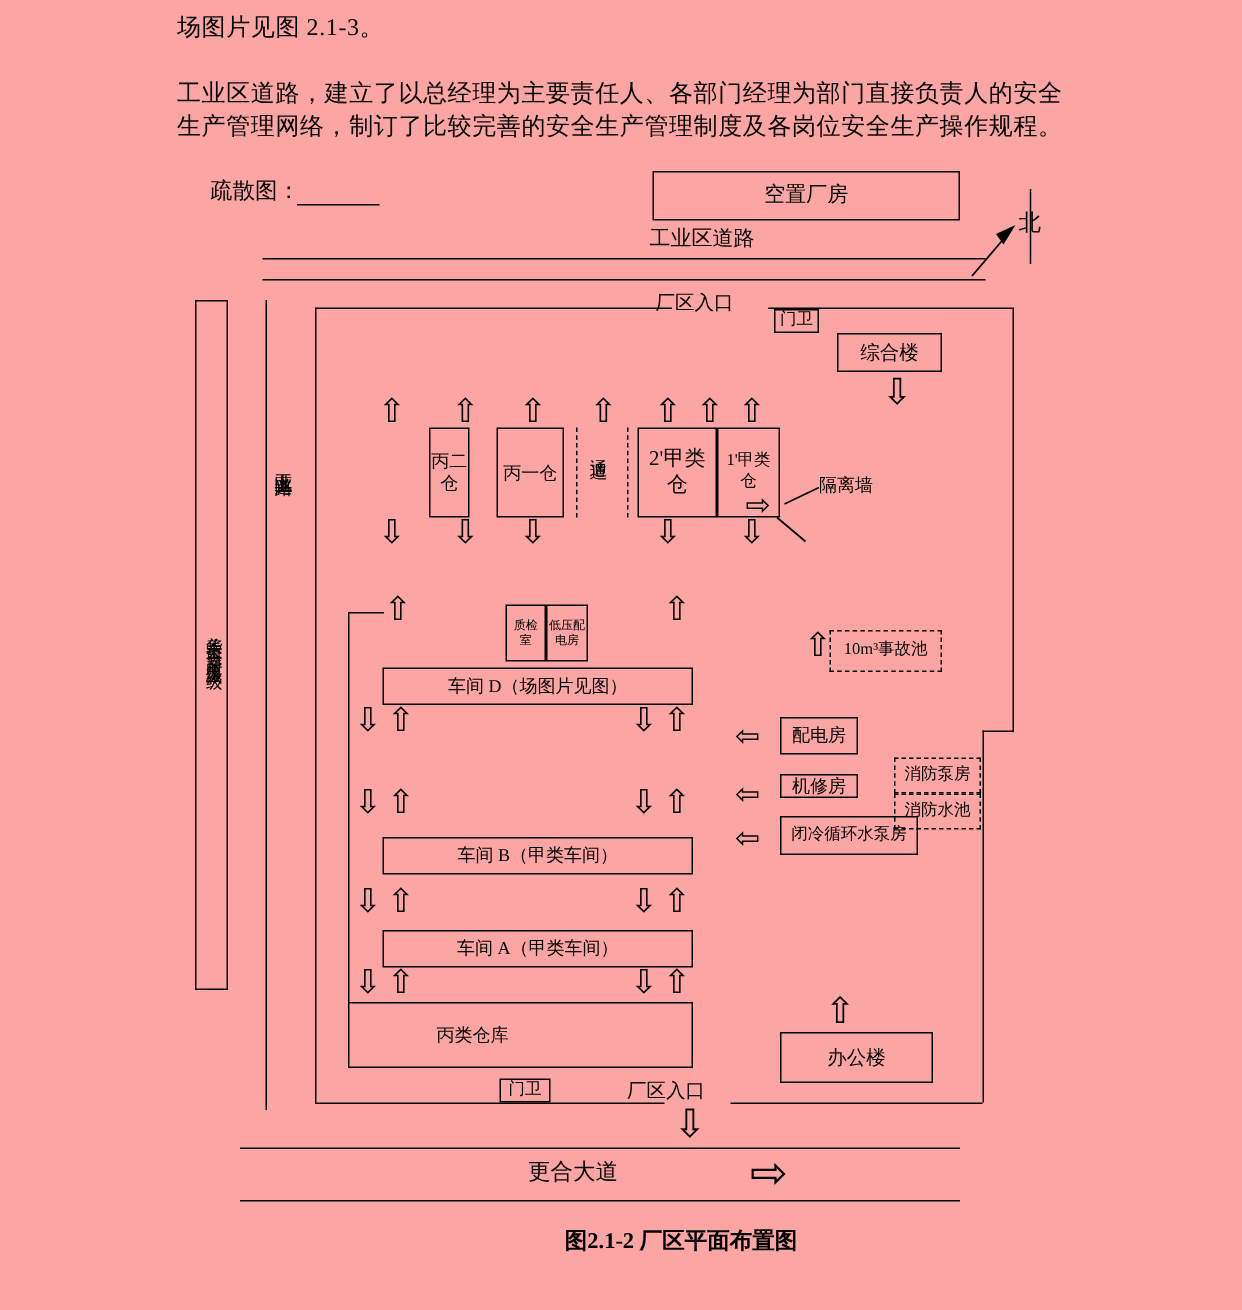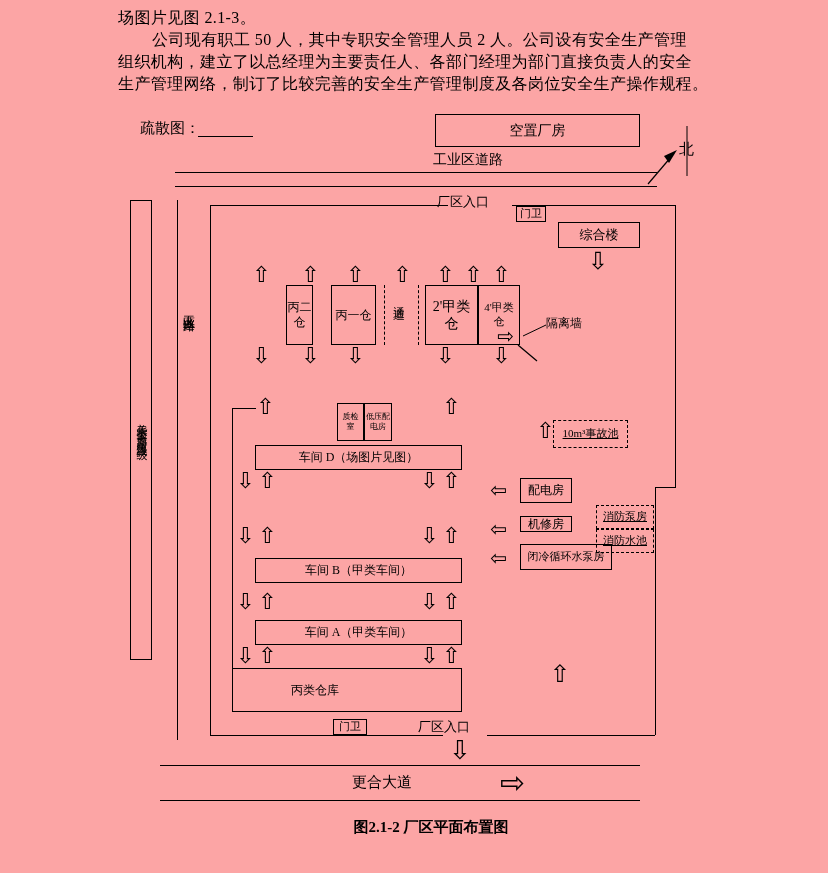--- a/index.html
+++ b/index.html
@@ -3,37 +3,36 @@
 <meta charset="utf-8">
 <style>
   html,body{margin:0;padding:0;background:#fff;}
   .page{position:relative;width:828px;height:873px;background:#fca5a5;color:#000;
         font-family:"Liberation Serif","DejaVu Serif",serif;overflow:hidden;}
   .tline{position:absolute;font-size:16px;letter-spacing:.4px;white-space:nowrap;}
   .lbl{position:absolute;white-space:nowrap;line-height:1.2;}
   .vlbl{position:absolute;writing-mode:vertical-rl;text-orientation:upright;line-height:1;}
   .box,.dbox{position:absolute;border:1px solid #000;box-sizing:border-box;display:flex;
         align-items:center;justify-content:center;text-align:center;line-height:1.25;font-size:12px;}
-  .dbox{border-style:dashed;text-decoration:underline;}
+  .dbox{border-style:dashed;}
   .hline{position:absolute;height:1px;background:#000;}
   .vline{position:absolute;width:1px;background:#000;}
   .vdash{position:absolute;width:0;border-left:1px dashed #000;}
   .arr{position:absolute;font-family:"DejaVu Sans",sans-serif;line-height:1;font-size:22px;color:#000;}
   .vtext{writing-mode:vertical-rl;text-orientation:upright;font-size:11px;letter-spacing:2px;}
   .caption{position:absolute;font-weight:bold;font-size:15px;text-align:center;}
   svg.overlay{position:absolute;left:0;top:0;pointer-events:none;}
 </style>
 </head>
 <body>
 
 <div class="page">
 
   <div class="tline" style="left:118px;top:8px">场图片见图 2.1-3。</div>
-  <div class="tline" style="left:152px;top:30px">公司现有职工 50 人，其中专职安全管理人员 2 人。公司设有安全生产管理</div>
-  <div class="tline" style="left:118px;top:52px">组织机构，建立了以总经理为主要责任人、各部门经理为部门直接负责人的安全</div>
+  <div class="tline" style="left:118px;top:52px">工业区道路，建立了以总经理为主要责任人、各部门经理为部门直接负责人的安全</div>
   <div class="tline" style="left:118px;top:74px">生产管理网络，制订了比较完善的安全生产管理制度及各岗位安全生产操作规程。</div>
 
   <div class="lbl" style="left:140px;top:119px;font-size:15px">疏散图：</div>
   <div class="hline" style="left:198px;top:136px;width:55px"></div>
 
   <div class="box" style="left:435px;top:114px;width:205px;height:33px;font-size:14px">空置厂房</div>
   <div class="lbl" style="left:433px;top:152px;font-size:14px">工业区道路</div>
   <div class="hline" style="left:175px;top:172px;width:482px"></div>
   <div class="hline" style="left:175px;top:186px;width:482px"></div>
 
@@ -49,47 +48,48 @@
   <div class="hline" style="left:512px;top:205px;width:163px"></div>
   <div class="vline" style="left:210px;top:205px;height:530px"></div>
   <div class="vline" style="left:675px;top:205px;height:283px"></div>
   <div class="hline" style="left:655px;top:487px;width:21px"></div>
   <div class="vline" style="left:655px;top:487px;height:248px"></div>
   <div class="hline" style="left:210px;top:735px;width:233px"></div>
   <div class="hline" style="left:487px;top:735px;width:168px"></div>
 
   <div class="lbl" style="left:437px;top:194px;font-size:13px">厂区入口</div>
   <div class="box" style="left:516px;top:206px;width:30px;height:16px;font-size:11px">门卫</div>
-  <div class="box" style="left:558px;top:222px;width:82px;height:26px;font-size:13px">综合楼</div>
+  <div class="box" style="left:558px;top:222px;width:70px;height:26px;font-size:13px">综合楼</div>
 
   <div class="box" style="left:286px;top:285px;width:27px;height:60px">丙二仓</div>
   <div class="box" style="left:331px;top:285px;width:45px;height:60px">丙一仓</div>
   <div class="vdash" style="left:384px;top:285px;height:60px"></div>
   <div class="vdash" style="left:418px;top:285px;height:60px"></div>
   <div class="vlbl" style="left:393px;top:297px;font-size:12px;letter-spacing:2px">通道</div>
   <div class="box" style="left:425px;top:285px;width:53px;height:60px;font-size:14px;padding:0 4px">2'甲类仓</div>
-  <div class="box" style="left:478px;top:285px;width:42px;height:60px;font-size:11px;padding:0 3px">4'甲类仓</div>
+  <div class="box" style="left:478px;top:285px;width:42px;height:60px;font-size:11px;padding:0 3px">1'甲类仓</div>
   <div class="lbl" style="left:546px;top:316px;font-size:12px">隔离墙</div>
 
   <div class="vline" style="left:232px;top:408px;height:260px"></div>
   <div class="hline" style="left:232px;top:408px;width:24px"></div>
   <div class="box" style="left:337px;top:403px;width:27px;height:38px;font-size:8px;padding:1px">质检室</div>
   <div class="box" style="left:364px;top:403px;width:28px;height:38px;font-size:8px;padding:1px">低压配电房</div>
 
   <div class="box" style="left:255px;top:445px;width:207px;height:25px">车间 D（场图片见图）</div>
   <div class="box" style="left:255px;top:558px;width:207px;height:25px">车间 B（甲类车间）</div>
   <div class="box" style="left:255px;top:620px;width:207px;height:25px">车间 A（甲类车间）</div>
   <div class="box" style="left:232px;top:668px;width:230px;height:44px;justify-content:flex-start;padding-left:58px">丙类仓库</div>
 
   <div class="dbox" style="left:553px;top:420px;width:75px;height:28px;font-size:11px">10m³事故池</div>
   <div class="box" style="left:520px;top:478px;width:52px;height:25px">配电房</div>
   <div class="box" style="left:520px;top:516px;width:52px;height:16px">机修房</div>
   <div class="box" style="left:520px;top:544px;width:92px;height:26px;font-size:11px">闭冷循环水泵房</div>
   <div class="dbox" style="left:596px;top:505px;width:58px;height:24px;font-size:11px">消防泵房</div>
   <div class="dbox" style="left:596px;top:529px;width:58px;height:24px;font-size:11px">消防水池</div>
+  <div class="box" style="left:520px;top:688px;width:102px;height:34px;font-size:13px">办公楼</div>
 
   <div class="box" style="left:333px;top:719px;width:34px;height:16px;font-size:11px">门卫</div>
   <div class="lbl" style="left:418px;top:719px;font-size:13px">厂区入口</div>
   <div class="hline" style="left:160px;top:765px;width:480px"></div>
   <div class="hline" style="left:160px;top:800px;width:480px"></div>
   <div class="lbl" style="left:352px;top:773px;font-size:15px">更合大道</div>
 
   <span class="arr" style="left:252px;top:264px">⇧</span>
   <span class="arr" style="left:301px;top:264px">⇧</span>
   <span class="arr" style="left:346px;top:264px">⇧</span>
@@ -138,15 +138,15 @@
   <span class="arr" style="left:500px;top:768px;font-size:30px">⇨</span>
 
   <svg class="overlay" width="828" height="873">
     <line x1="687" y1="126" x2="687" y2="176" stroke="#000" stroke-width="1"></line>
     <line x1="648" y1="184" x2="671" y2="157" stroke="#000" stroke-width="1.2"></line>
     <polygon points="677,150 664,156 669,163" fill="#000"></polygon>
     <line x1="546" y1="325" x2="523" y2="336" stroke="#000" stroke-width="1"></line>
     <line x1="518" y1="345" x2="537" y2="361" stroke="#000" stroke-width="1.2"></line>
   </svg>
 
-  <div class="caption" style="left:281px;top:818px;width:300px">图2.1-2 厂区平面布置图</div>
+  <div class="caption" style="left:304px;top:818px;width:300px">图2.1-2 厂区平面布置图</div>
 
 </div>
 
 </body></html>

